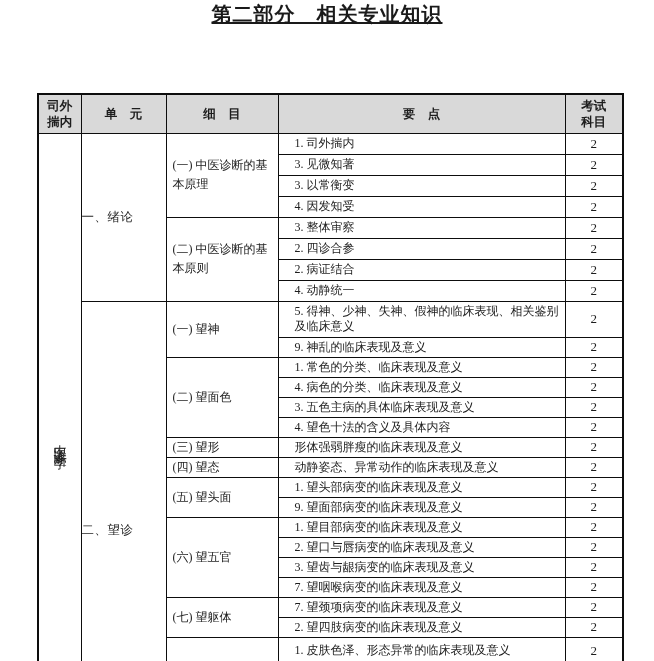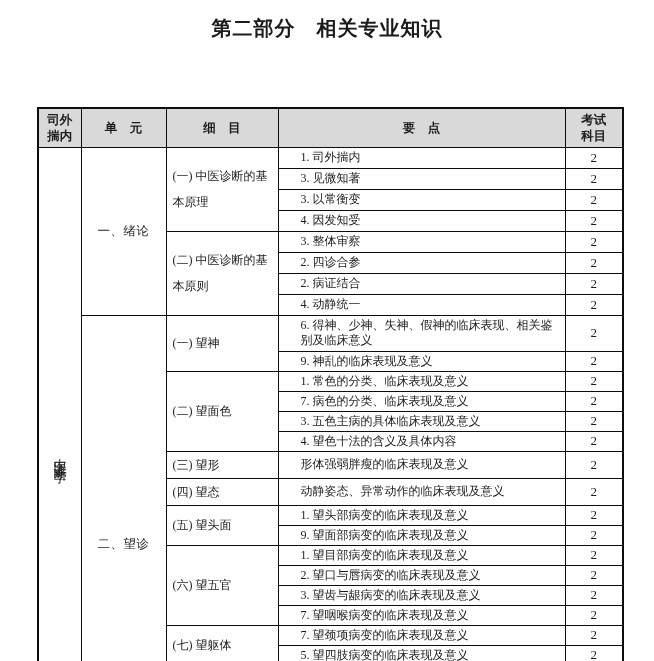--- a/index.html
+++ b/index.html
@@ -7,28 +7,29 @@
     margin: 0; padding: 0;
     width: 654px; height: 661px;
     background: #ffffff;
     overflow: hidden;
     font-family: "Liberation Serif", "DejaVu Serif", serif;
     color: #1d1d1d;
   }
   .page { width: 654px; height: 661px; overflow: hidden; position: relative; }
   .page-title {
     margin: 0;
-    padding-top: 15px;
+    padding-top: 1px;
     text-align: center;
     font-family: "Liberation Sans", "DejaVu Sans", sans-serif;
     font-weight: bold;
     font-size: 20px;
     letter-spacing: 1px;
     color: #1a1a1a;
     white-space: pre;
+    text-decoration: underline;
   }
   table.syllabus {
     border-collapse: collapse;
     table-layout: fixed;
     width: 585px;
     margin: 65px 0 0 37px;
     border: 2px solid #0d0d0d;
   }
   .syllabus th, .syllabus td {
     border: 1px solid #0d0d0d;
@@ -54,40 +55,40 @@
   }
   .subject-text {
     display: inline-block;
     writing-mode: vertical-rl;
     text-orientation: upright;
     letter-spacing: 3px;
     font-size: 13px;
     margin-top: 300px;
   }
   td.unit {
-    text-align: center;
+    text-align: left;
     vertical-align: middle;
     font-size: 12.5px;
     letter-spacing: 0.5px;
   }
   td.unit-low { vertical-align: top; }
   td.unit-low .unit-text { display: block; margin-top: 220px; }
   td.detail {
     vertical-align: middle;
     font-size: 12px;
-    line-height: 26px;
+    line-height: 19px;
     padding: 0 3px 0 6px;
   }
   td.detail-clipped { vertical-align: top; }
   td.detail-clipped .detail-text { display: block; margin-top: 26px; }
   td.point {
     vertical-align: middle;
     font-size: 12px;
     line-height: 15px;
-    padding: 0 3px 0 22px;
+    padding: 0 3px 0 16px;
   }
   td.score {
     text-align: center;
     vertical-align: middle;
     font-size: 13px;
   }
 </style>
 </head>
 <body>
 
@@ -147,34 +148,34 @@
       </tr>
       <tr class="r21">
         <td class="point">4. 动静统一</td>
         <td class="score">2</td>
       </tr>
       <tr class="r36">
         <td class="unit unit-low" rowspan="17">
             <span class="unit-text">二、望诊</span>
           </td>
         <td class="detail" rowspan="2"><span class="detail-text">(一) 望神</span></td>
-        <td class="point">6. 得神、少神、失神、假神的临床表现、相关鉴别及临床意义</td>
+        <td class="point">5. 得神、少神、失神、假神的临床表现、相关鉴别及临床意义</td>
         <td class="score">2</td>
       </tr>
       <tr class="r20">
         <td class="point">9. 神乱的临床表现及意义</td>
         <td class="score">2</td>
       </tr>
       <tr class="r20">
         <td class="detail" rowspan="4"><span class="detail-text">(二) 望面色</span></td>
         <td class="point">1. 常色的分类、临床表现及意义</td>
         <td class="score">2</td>
       </tr>
       <tr class="r20">
-        <td class="point">7. 病色的分类、临床表现及意义</td>
+        <td class="point">4. 病色的分类、临床表现及意义</td>
         <td class="score">2</td>
       </tr>
       <tr class="r20">
         <td class="point">3. 五色主病的具体临床表现及意义</td>
         <td class="score">2</td>
       </tr>
       <tr class="r20">
         <td class="point">4. 望色十法的含义及具体内容</td>
         <td class="score">2</td>
       </tr>
@@ -213,21 +214,21 @@
       <tr class="r20">
         <td class="point">7. 望咽喉病变的临床表现及意义</td>
         <td class="score">2</td>
       </tr>
       <tr class="r20">
         <td class="detail" rowspan="2"><span class="detail-text">(七) 望躯体</span></td>
         <td class="point">7. 望颈项病变的临床表现及意义</td>
         <td class="score">2</td>
       </tr>
       <tr class="r20">
-        <td class="point">5. 望四肢病变的临床表现及意义</td>
+        <td class="point">2. 望四肢病变的临床表现及意义</td>
         <td class="score">2</td>
       </tr>
       <tr class="r20">
         <td class="detail detail-clipped">
             <span class="detail-text"></span>
           </td>
         <td class="point">1. 皮肤色泽、形态异常的临床表现及意义</td>
         <td class="score">2</td>
       </tr>
     </tbody>

